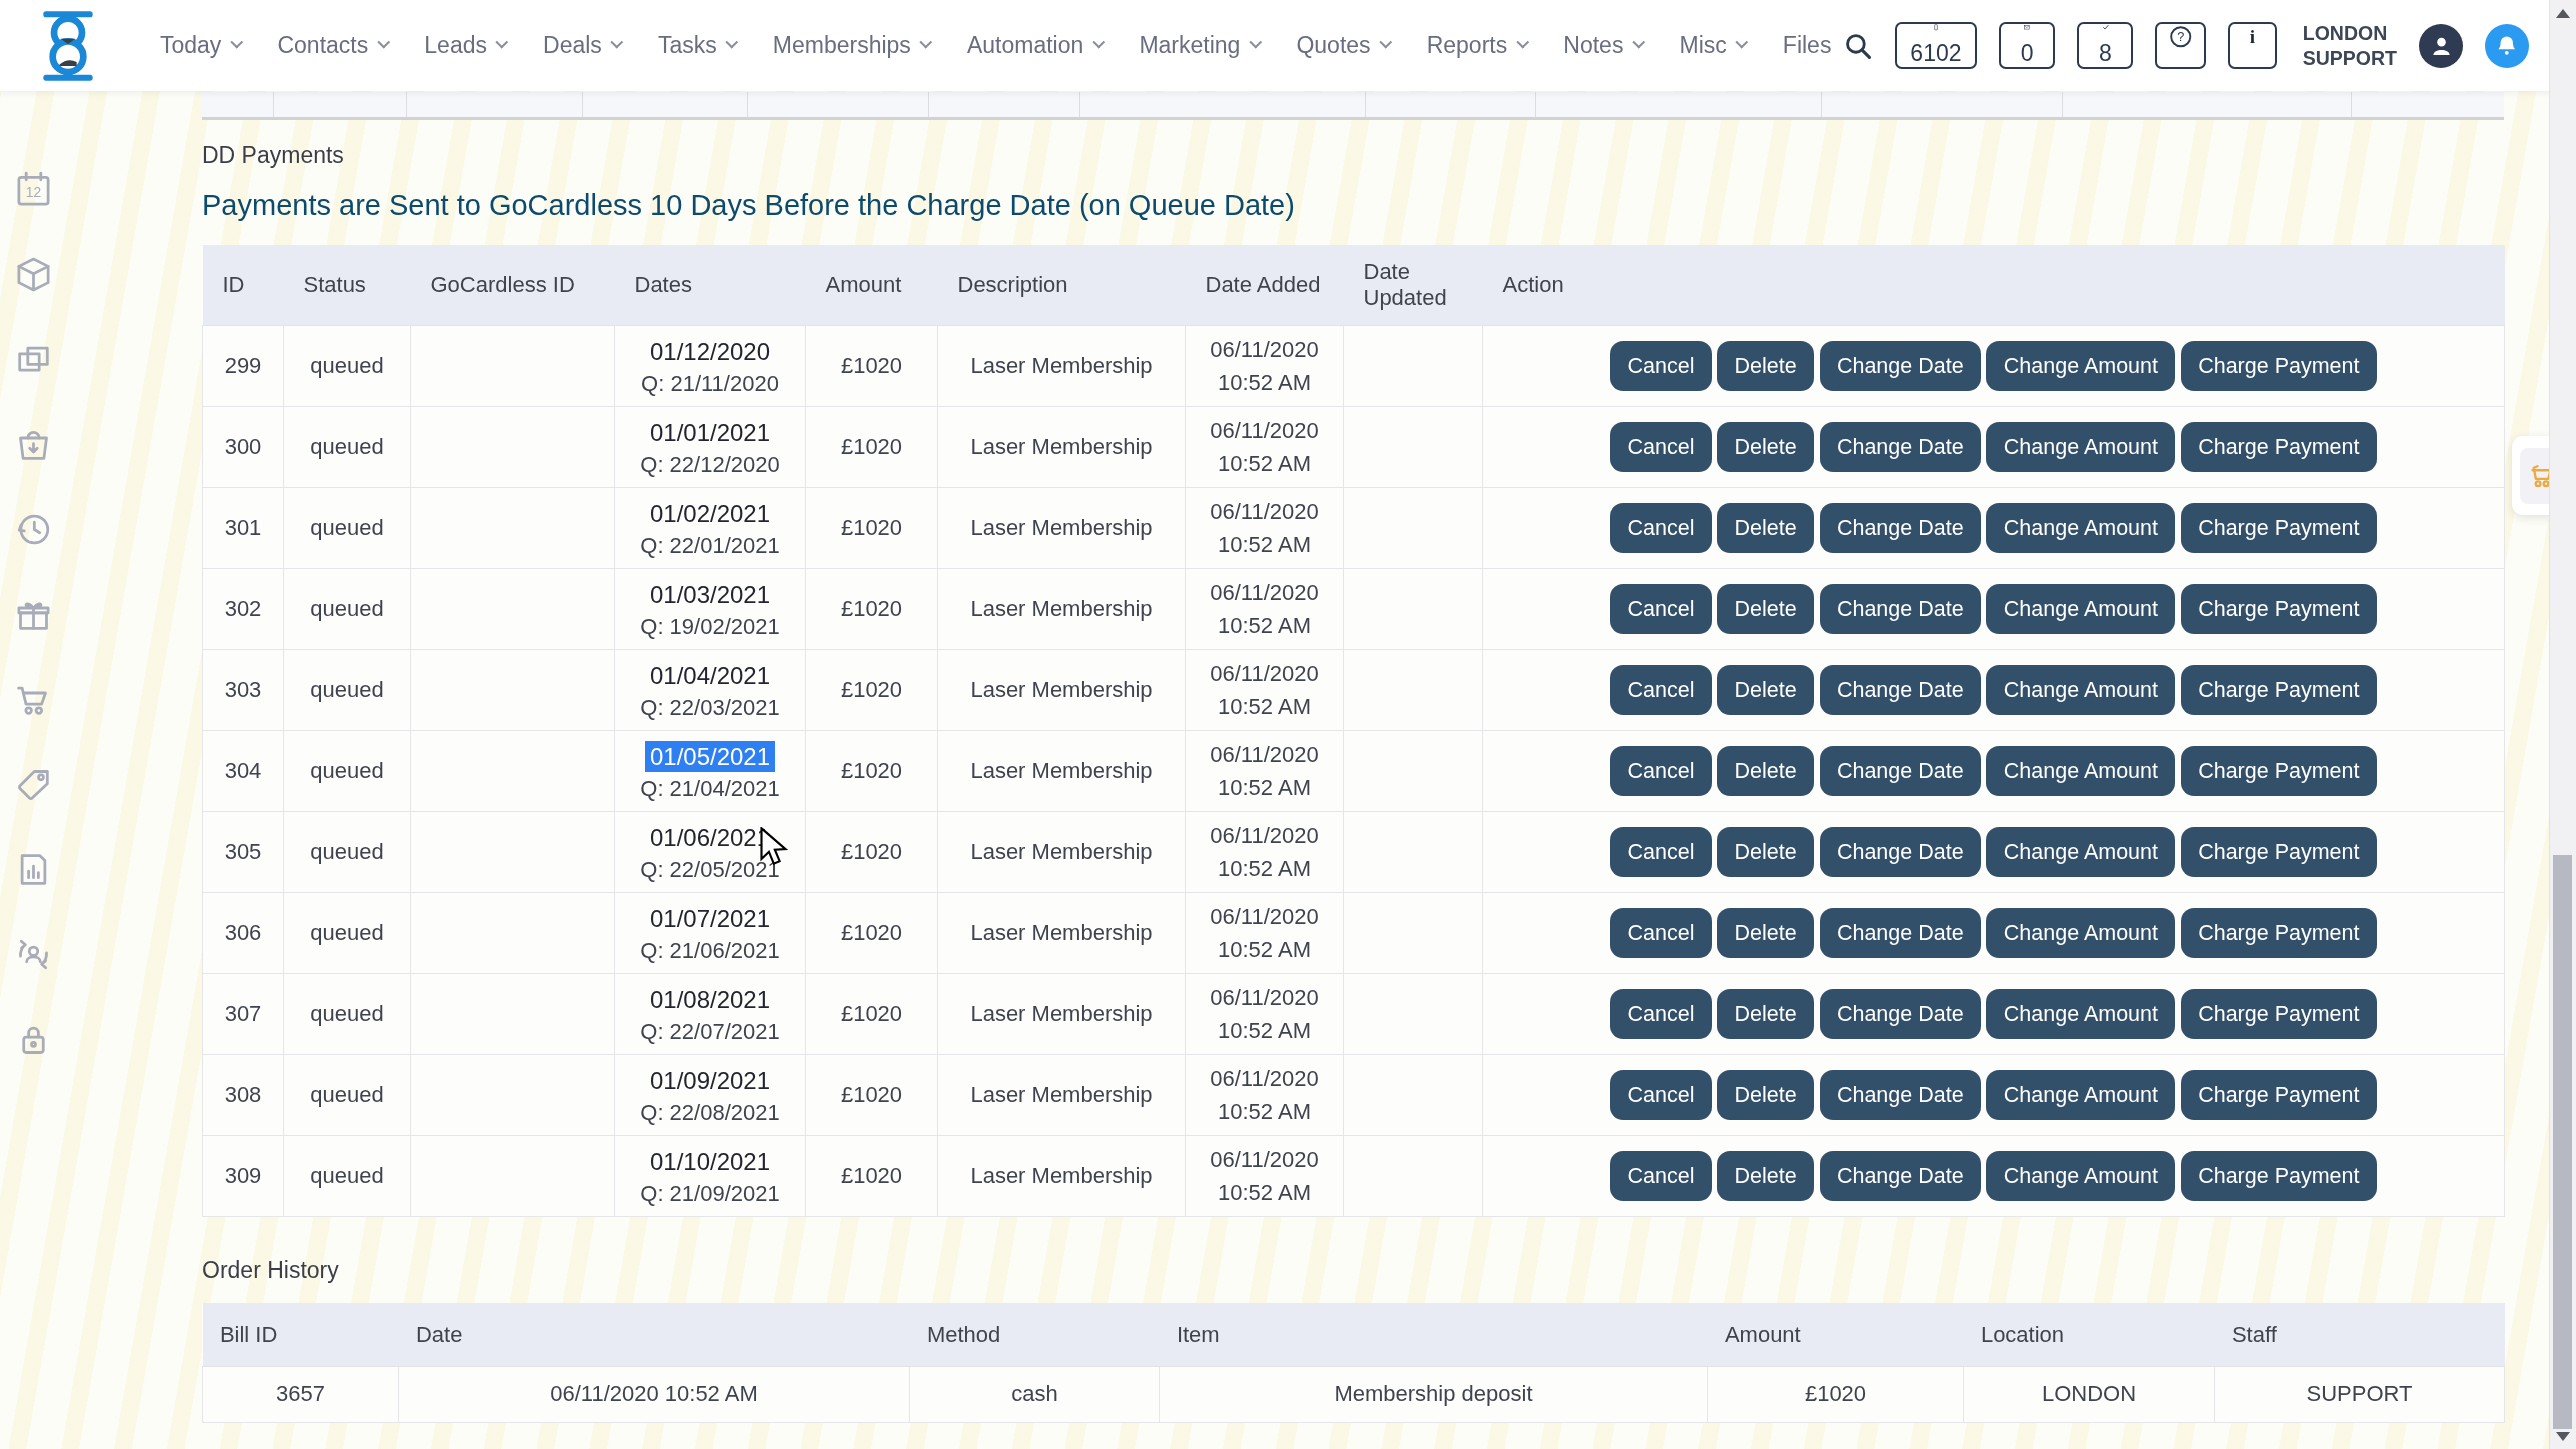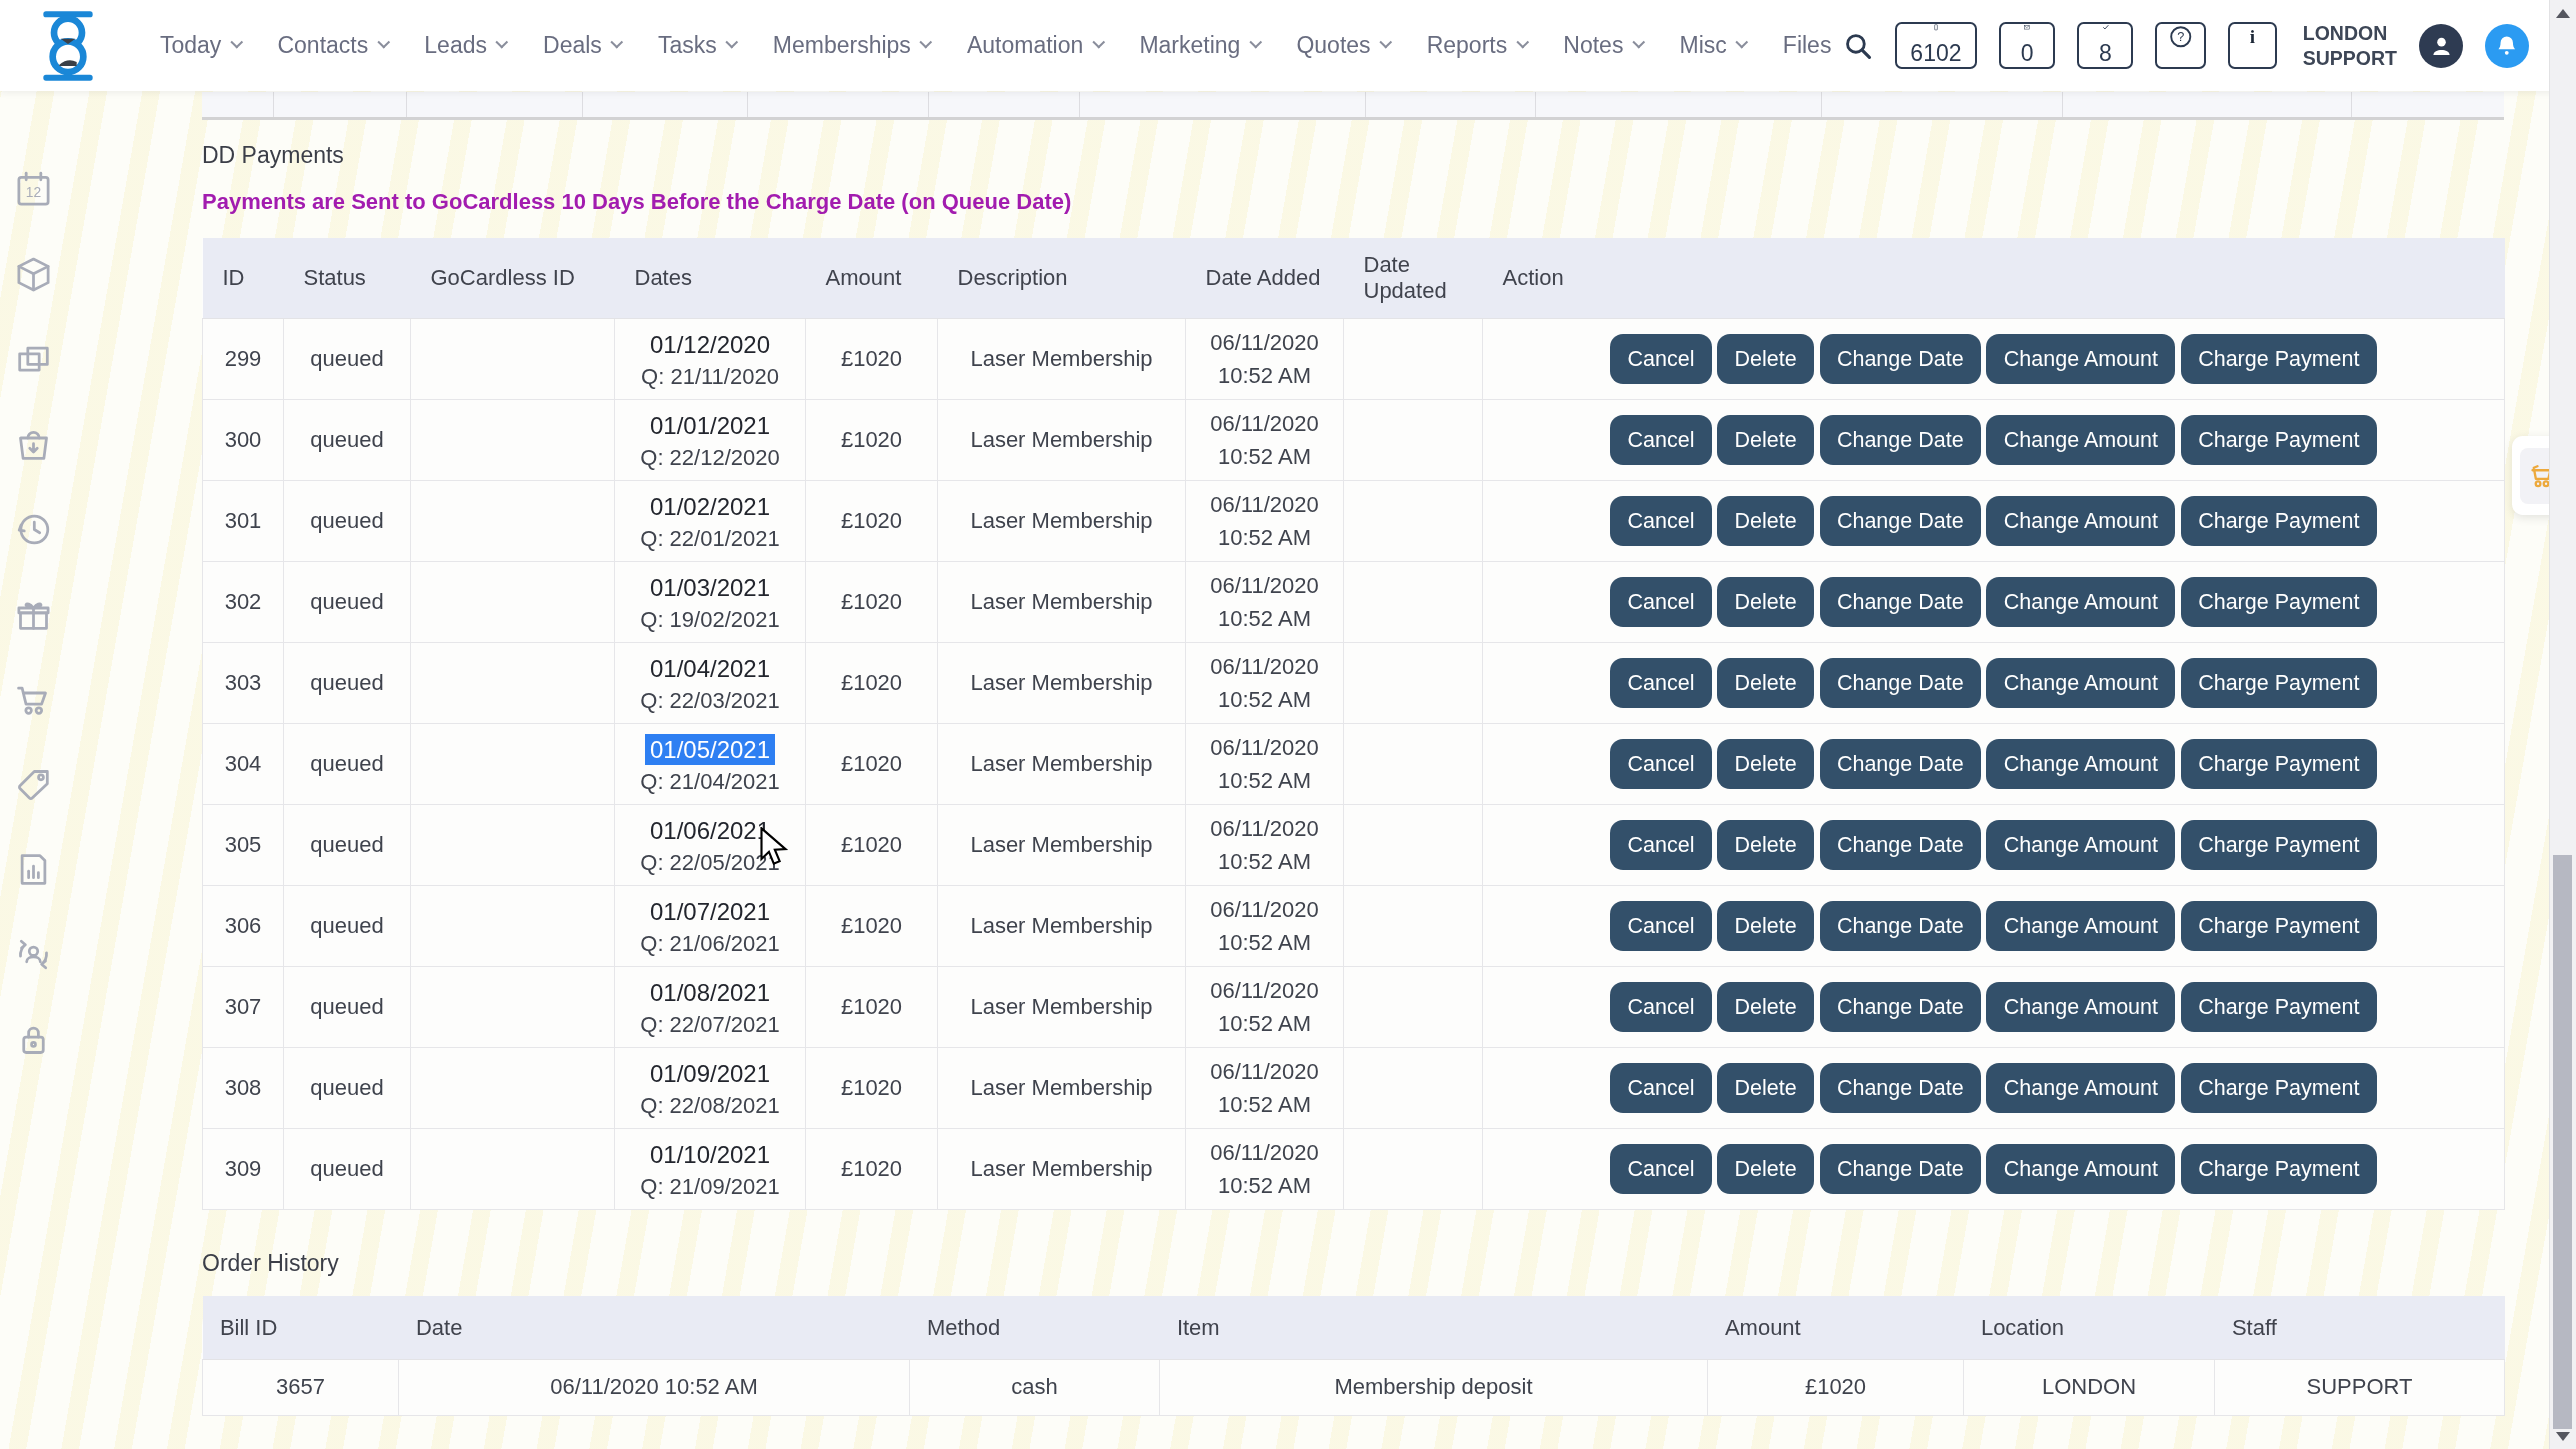--- a/index.html
+++ b/index.html
@@ -48,21 +48,21 @@
   .side-icon { width:39px; height:39px; cursor:pointer; flex:0 0 auto; }
   .side-icon svg { width:39px; height:39px; stroke:#a8acb8; fill:none; stroke-width:1.7; stroke-linecap:round; stroke-linejoin:round; }
   .side-icon svg text { fill:#a8acb8; stroke:none; font-family:"Liberation Sans",sans-serif; }
 
   
   .content { position:absolute; left:202px; top:91px; width:2302px; z-index:1; }
   .strip { height:28px; margin-top:1.3px; background:#f6f7fa; border-bottom:3.4px solid #d2d2d3; position:relative; }
   .strip .div { position:absolute; top:0; bottom:0; width:1.3px; background:#dddde1; }
 
   .h-title { margin-top:21.5px; font-size:23px; font-weight:400; color:#3b3e48; }
-  .h-sub   { margin-top:20px; font-size:22px; font-weight:700; color:#a21caf; }
+  .h-sub   { margin-top:20px; font-size:29px; font-weight:400; color:#0c4a6e; }
 
   table { border-collapse:collapse; table-layout:fixed; width:2302px; background:#fdfdfc; }
   th {
     background:#e9ebf4; font-weight:400; font-size:22px; color:#40434d; text-align:left;
     padding-left:20px; border-bottom:1.3px solid #e3e3e6; vertical-align:middle;
   }
   td {
     border:1.3px solid #e6e6e9; font-size:22px; color:#3f434d; text-align:center; vertical-align:middle;
     background:#fdfdfc; padding:5.4px 4px;
   }
@@ -73,21 +73,21 @@
   .d-q { font-size:22px; color:#3f434d; margin-top:1px; }
   .sel { background:#2e7ff2; color:#ffffff; padding:2px 5.4px; }
   .two-line { line-height:1.5; }
   .actions { display:flex; justify-content:center; align-items:center; gap:5.4px; }
   .act-btn {
     background:#33506a; color:#ffffff; border:none; border-radius:13px; height:50px;
     font-size:21.5px; font-family:"Liberation Sans",sans-serif; padding:0 17.4px; cursor:pointer; white-space:nowrap;
   }
 
   .oh-title { margin-top:40px; font-size:23px; font-weight:400; color:#3b3e48; }
-  .oh-table { margin-top:19px;border-radius:30px; }
+  .oh-table { margin-top:19px; }
   .oh-table th { height:63px; padding-left:17.4px; }
   .oh-table td { height:56px; }
 
   
   .float-cart {
     position:absolute; left:2512px; top:436px; width:59px; height:79px; background:#ffffff;
     border-radius:10.7px; box-shadow:0 2.7px 9.4px rgba(0,0,0,0.10); display:flex; align-items:center; justify-content:center; z-index:6; cursor:pointer;
   }
   .float-cart .inner { width:44px; height:56px; background:#f2f2f6; border-radius:8px; display:flex; align-items:center; justify-content:center; }
 

